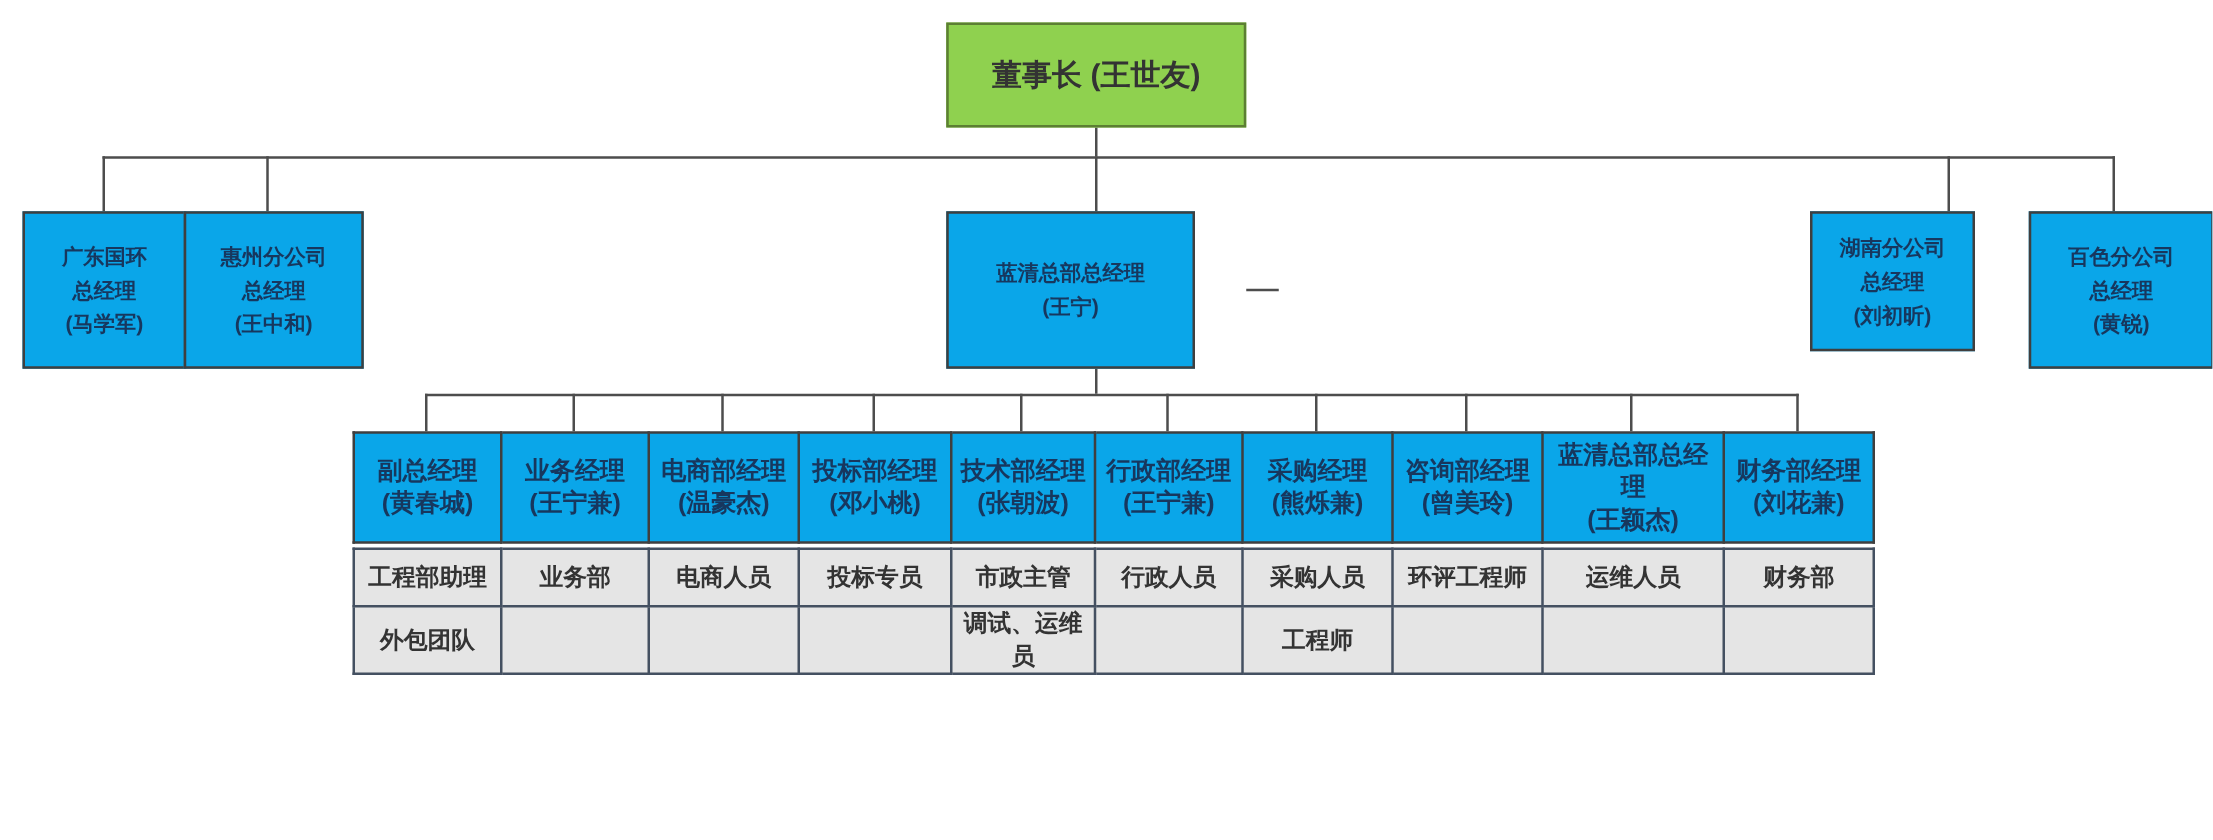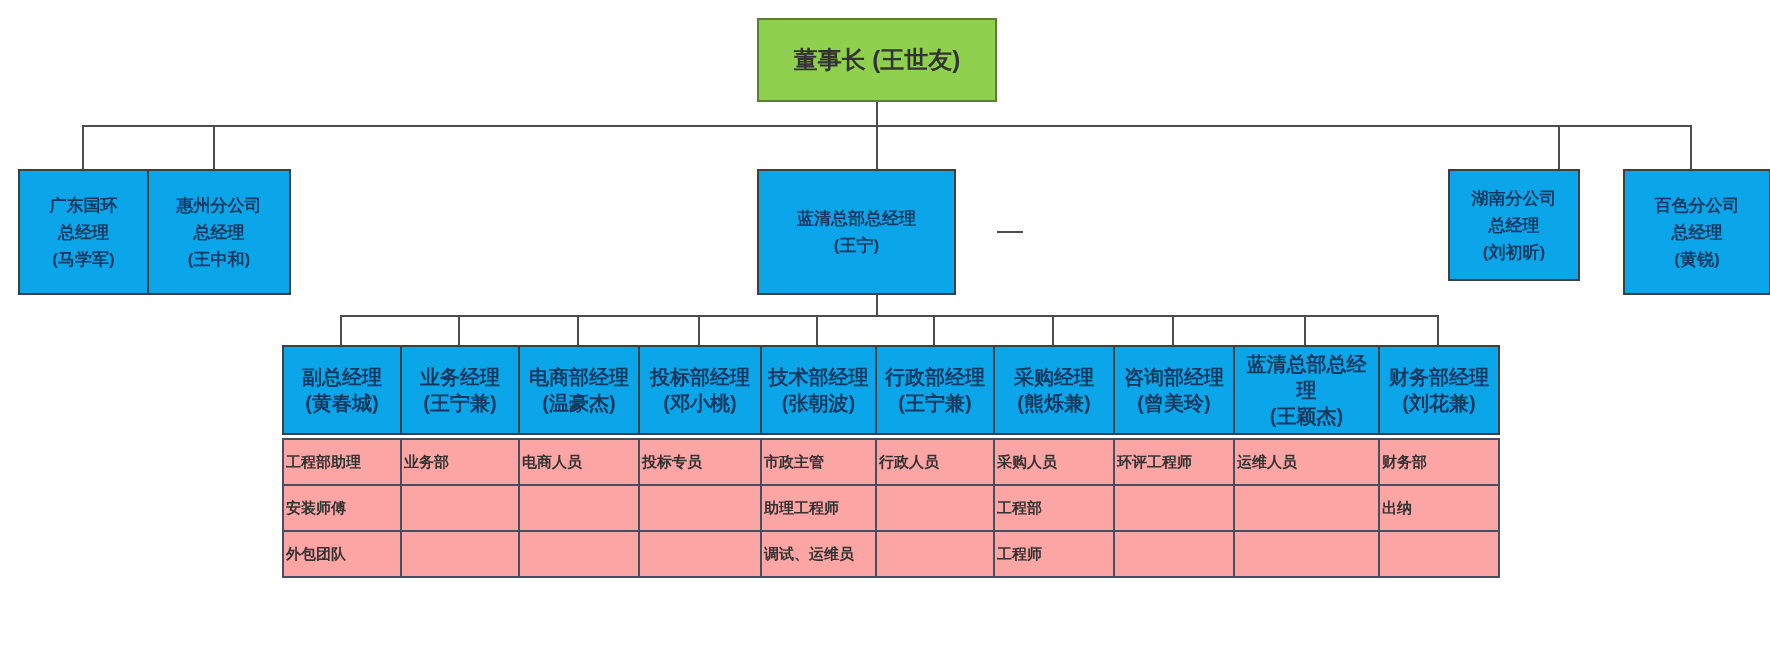--- a/index.html
+++ b/index.html
@@ -9,22 +9,22 @@
   .box{position:absolute;display:flex;flex-direction:column;align-items:center;
        justify-content:center;text-align:center;box-sizing:border-box;}
   .box.green{background:#8fd14f;border:2px solid #5c7f33;color:#333333;
              font-size:24px;font-weight:bold;}
   .box.blue{background:#0aa6e9;border:2px solid #3f3f3f;color:#17375e;
             font-weight:bold;font-size:17px;line-height:27px;}
   table{position:absolute;border-collapse:collapse;table-layout:fixed;}
   .dept-table td{background:#0aa6e9;border:2px solid #3f3f3f;color:#17375e;
             font-weight:bold;font-size:20px;text-align:center;height:86px;
             line-height:26px;vertical-align:middle;padding:0 2px;}
-  .staff-table td{background:#fca5a5;border:2px solid #445061;color:#333333;
-            font-weight:600;font-size:15px;height:44px;
+  .staff-table td{background:#e5e5e5;border:2px solid #445061;color:#333333;
+            font-weight:600;font-size:19px;text-align:center;height:44px;
             vertical-align:middle;padding:0 2px;}
   .box span{display:block;}
 </style>
 </head>
 <body>
 
 <div class="canvas">
 
   <div class="line" style="left:876px;top:102px;width:2px;height:23px"></div>
   <div class="line" style="left:82px;top:125px;width:1610px;height:2px"></div>
@@ -157,32 +157,20 @@
       <td>电商人员</td>
       <td>投标专员</td>
       <td>市政主管</td>
       <td>行政人员</td>
       <td>采购人员</td>
       <td>环评工程师</td>
       <td>运维人员</td>
       <td>财务部</td>
     </tr>
     <tr>
-      <td>安装师傅</td>
-      <td></td>
-      <td></td>
-      <td></td>
-      <td>助理工程师</td>
-      <td></td>
-      <td>工程部</td>
-      <td></td>
-      <td></td>
-      <td>出纳</td>
-    </tr>
-    <tr>
       <td>外包团队</td>
       <td></td>
       <td></td>
       <td></td>
       <td>调试、运维员</td>
       <td></td>
       <td>工程师</td>
       <td></td>
       <td></td>
       <td></td>

